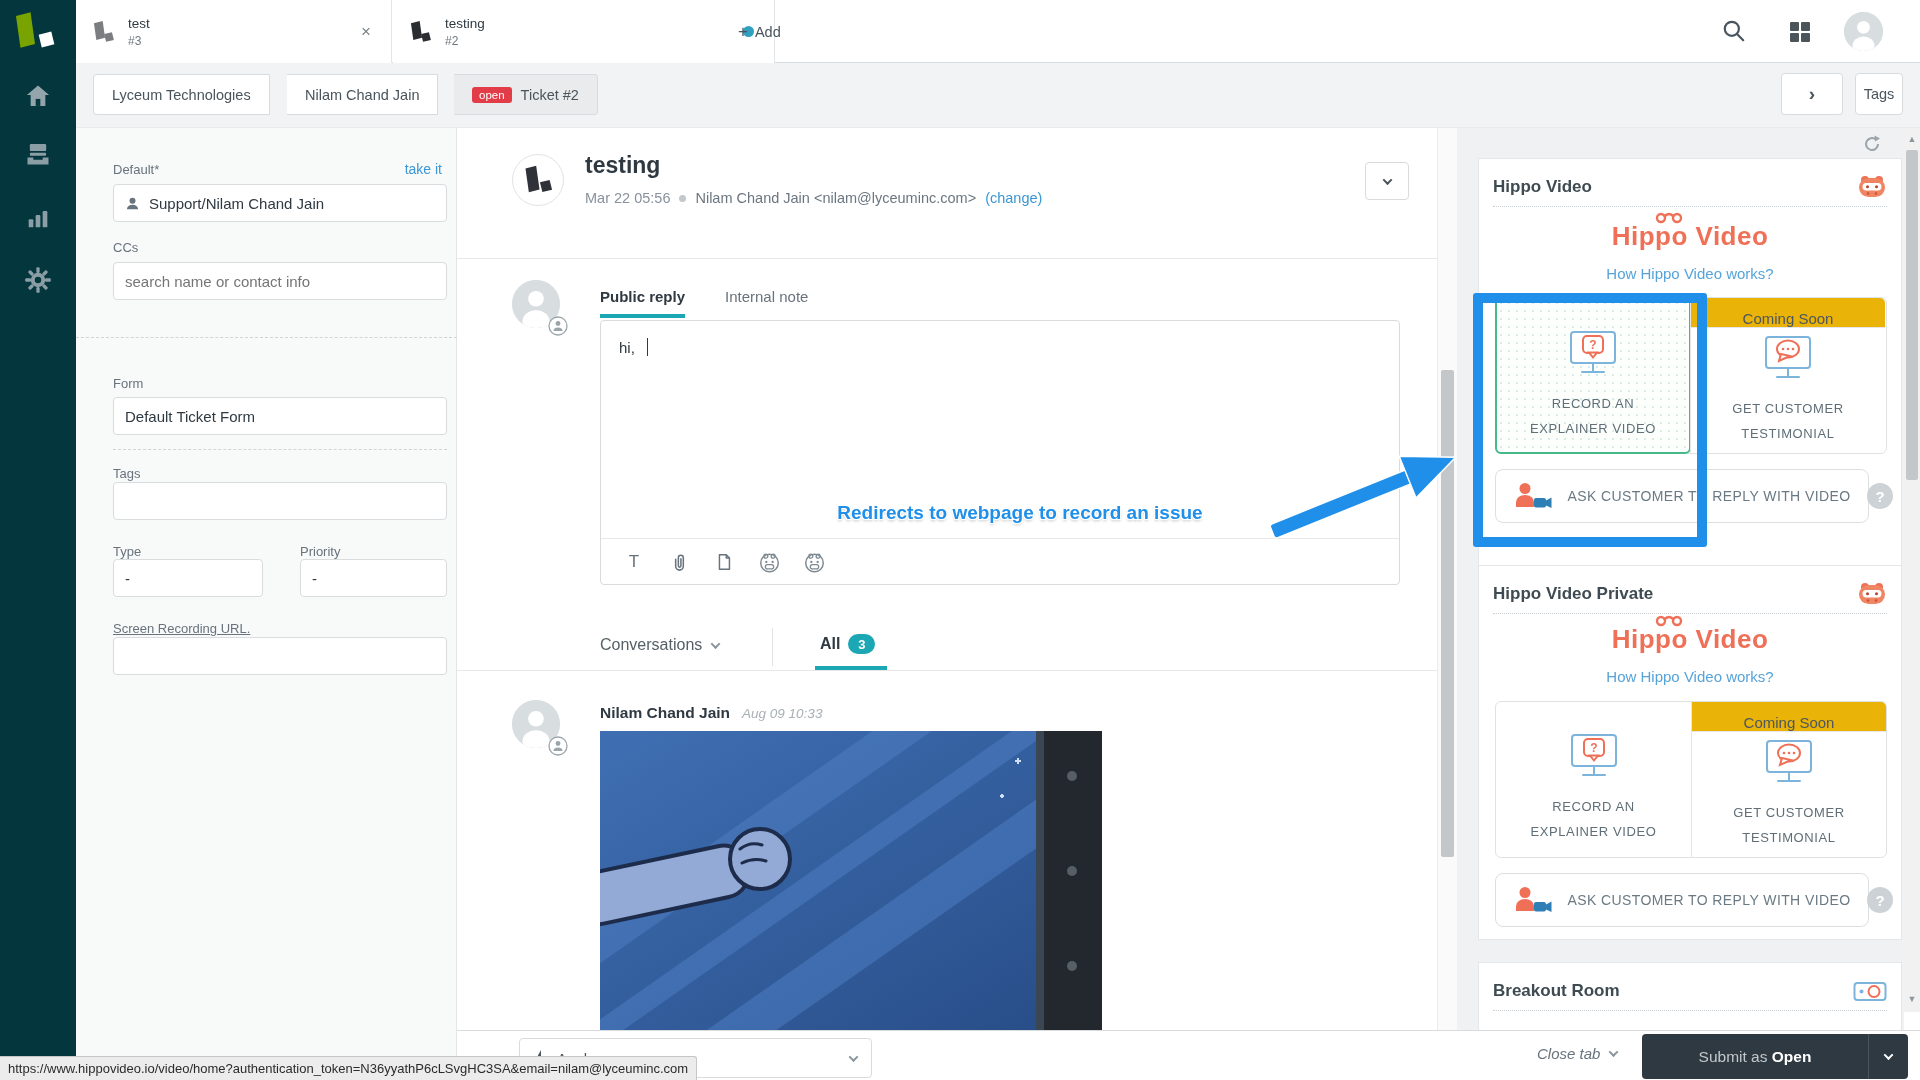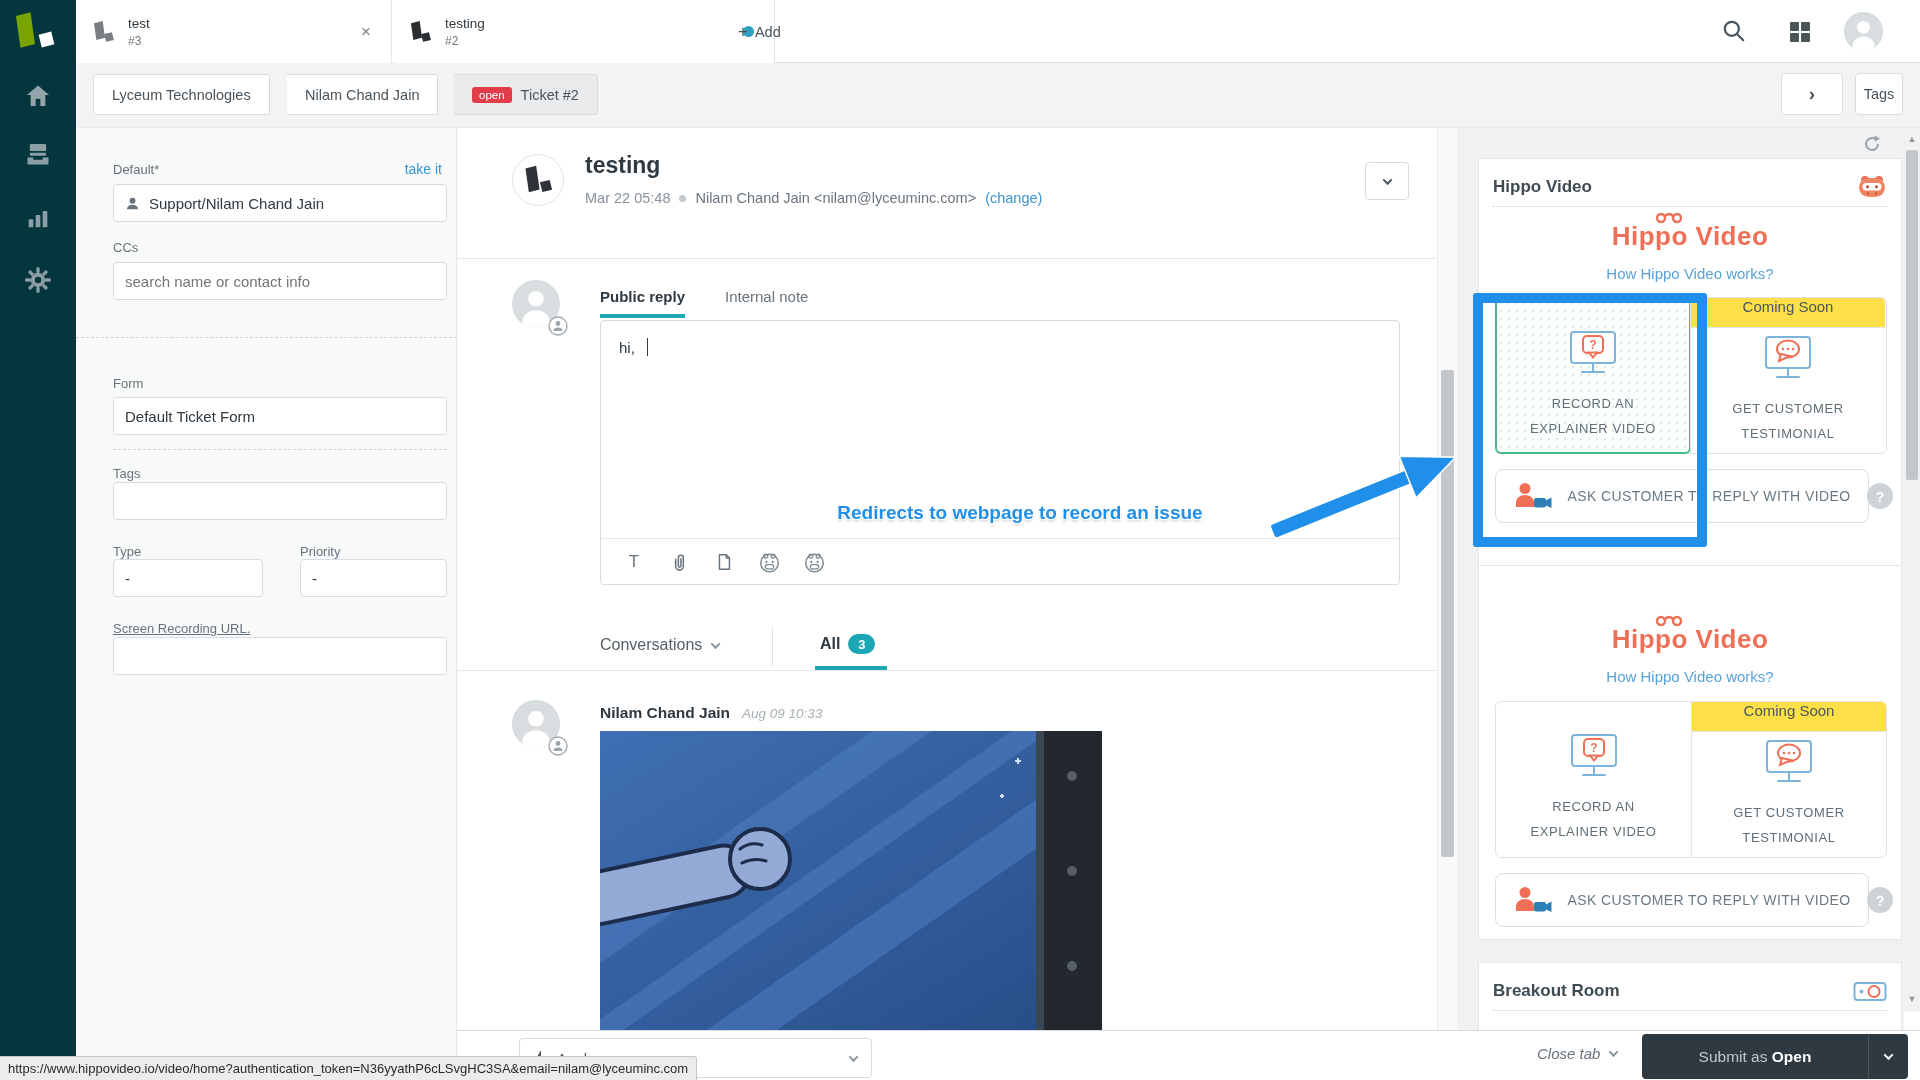--- a/index.html
+++ b/index.html
@@ -60,22 +60,22 @@
   #apps-region { left:1457px; top:128px; width:447px; height:902px; background:#f0f1f2; z-index:5; }
   .app-card { position:absolute; left:21px; width:424px; background:#fff; border:1px solid #e4e6e7; }
   .app-head { position:absolute; left:14px; right:14px; top:14px; height:34px; display:flex; align-items:center; justify-content:space-between;
     border-bottom:1px dotted #c9ced2; font-size:17px; font-weight:bold; color:#3f4b52; padding-bottom:6px; }
   .hippo-logo { font-size:26px; font-weight:bold; color:#ef7057; letter-spacing:.5px; position:relative; display:inline-block; }
   .works-link { font-size:15px; color:#57a3d9; }
   .cards-pair { position:absolute; left:16px; width:392px; height:157px; border:1px solid #dfe2e4; border-radius:6px; display:flex; background:#fff; }
   .half-card { width:50%; display:flex; flex-direction:column; align-items:center; position:relative; }
   .half-card.sel { border:2px solid #46b988; border-radius:6px; margin:-1px; width:calc(50% + 1px);
     background-image:radial-gradient(circle, #d9ece3 1px, transparent 1.3px); background-size:8px 8px; background-color:#fdfffd; }
-  .soon-band { width:100%; height:30px; background:#fde047; border-bottom:1px solid #e6e6e6; border-radius:0 5px 0 0;
-    display:flex; align-items:flex-start; justify-content:center; font-size:15px; color:#4b565e; }
+  .soon-band { width:100%; height:30px; background:#eab308; border-bottom:1px solid #e6e6e6; border-radius:0 5px 0 0;
+    display:flex; align-items:flex-end; justify-content:center; font-size:15px; color:#4b565e; }
   .card-lbl { font-size:13px; color:#5f6e77; letter-spacing:.6px; line-height:1.95; text-align:center; }
   .ask-btn { position:absolute; left:16px; width:374px; height:54px; border:1px solid #dcdfe1; border-radius:8px; background:#fff;
     display:flex; align-items:center; justify-content:center; font-size:14px; color:#6a7a84; letter-spacing:.4px; }
   .help-circ { position:absolute; width:26px; height:26px; border-radius:50%; background:#ccd2d6; color:#fff;
     font-size:15px; font-weight:bold; display:flex; align-items:center; justify-content:center; }
 
   
   #footer { left:457px; top:1030px; width:1463px; height:50px; background:#fff; border-top:1px solid #d8dcde; z-index:25; }
   #submit-btn { position:absolute; left:1185px; top:3px; width:266px; height:45px; background:#2f3941; border-radius:4px;
     display:flex; align-items:center; color:#fff; font-size:15.5px; }
@@ -242,21 +242,21 @@
   </div>
 
   <div id="main" class="abs">
 
     <div class="abs" style="left:55px; top:26px; width:52px; height:52px; border:1px solid #e0e3e5; border-radius:50%; background:#fff;">
       <div class="abs" style="left:14px; top:12px; width:11px; height:24px; background:#2f3238; transform:rotate(-14deg) skewX(-6deg);"></div>
       <div class="abs" style="left:28px; top:26px; width:10px; height:10px; background:#2f3238; transform:rotate(-14deg);"></div>
     </div>
     <div class="abs" style="left:128px; top:24px; font-size:23px; font-weight:bold; color:#2f3941;">testing</div>
     <div class="abs" style="left:128px; top:62px; font-size:14.5px; color:#87929d; display:flex; align-items:center; gap:9px;">
-      <span>Mar 22 05:48</span>
+      <span>Mar 22 05:56</span>
       <span style="width:7px; height:7px; border-radius:50%; background:#c2c8cc; display:inline-block;"></span>
       <span style="color:#6b7680;">Nilam Chand Jain &lt;nilam@lyceuminc.com&gt;</span>
       <span style="color:#3b97d3;">(change)</span>
     </div>
     <div class="abs" style="left:908px; top:34px; width:44px; height:38px; border:1px solid #d8dcde; border-radius:4px; display:flex; align-items:center; justify-content:center; color:#49545c;">
       <span class="chev"></span>
     </div>
     <div class="divider" style="left:0; top:130px; width:980px;"></div>
 
     <div class="abs avatar" style="left:55px; top:152px; width:48px; height:48px;">
@@ -464,20 +464,33 @@
           <polygon points="33,19.5 38.5,16.5 38.5,27 33,24.5" fill="#2e7fb5"></polygon>
         </svg>
         <span>ASK CUSTOMER TO REPLY WITH VIDEO</span>
       </div>
       <div class="help-circ" style="right:8px; top:324px;">
         <span>?</span>
       </div>
     </div>
 
     <div class="app-card" style="top:437px; height:375px;">
+      <div class="app-head">
+        <span>Hippo Video Private</span>
+        <svg width="30" height="26" viewBox="0 0 30 26">
+          <circle cx="8" cy="6" r="4" fill="#ef7057"></circle>
+            <circle cx="22" cy="6" r="4" fill="#ef7057"></circle>
+          <rect x="2" y="4" width="26" height="19" rx="9.5" fill="#f08563"></rect>
+          <rect x="5.5" y="9" width="19" height="7.5" rx="3.7" fill="#fff"></rect>
+          <circle cx="10.5" cy="12.7" r="1.5" fill="#b5432e"></circle>
+            <circle cx="19.5" cy="12.7" r="1.5" fill="#b5432e"></circle>
+          <circle cx="11" cy="19.5" r="1.3" fill="#c8543c"></circle>
+            <circle cx="19" cy="19.5" r="1.3" fill="#c8543c"></circle>
+        </svg>
+      </div>
       <div style="position:absolute; left:0; width:100%; top:58px; text-align:center;">
         <span class="hippo-logo">
           <svg width="30" height="16" viewBox="0 0 30 16" style="position:absolute; left:42px; top:-12px;">
             <circle cx="7" cy="9" r="4" fill="none" stroke="#ef7057" stroke-width="2.4"></circle>
             <circle cx="23" cy="9" r="4" fill="none" stroke="#ef7057" stroke-width="2.4"></circle>
             <path d="M10 8 q5 -6 10 0" fill="none" stroke="#ef7057" stroke-width="2.4"></path>
           </svg>
           <span>Hippo Video</span>
         </span>
       </div>

